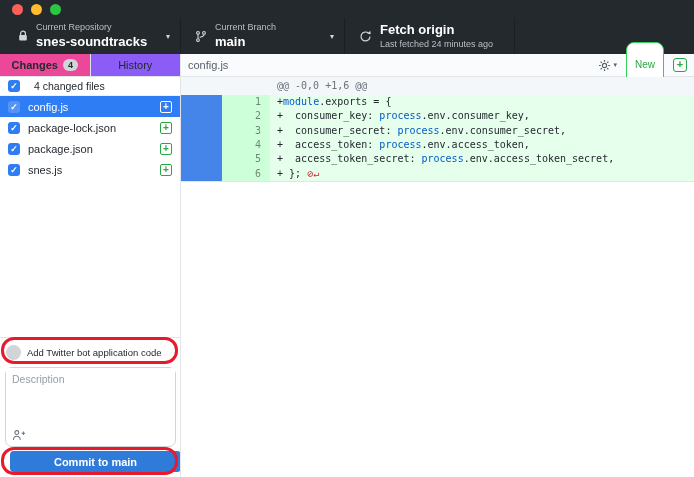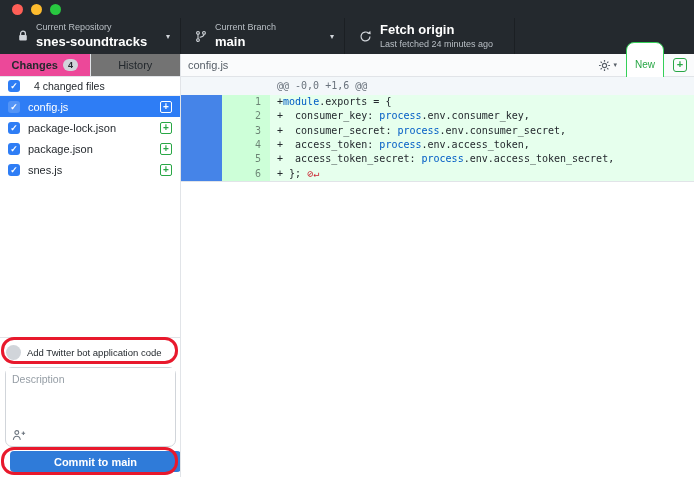--- a/index.html
+++ b/index.html
@@ -23,21 +23,21 @@
 
   
   .app-body { display:flex; height:423px; }
   .sidebar { position:relative; width:181px; flex-shrink:0; background:#fff;
              border-right:1px solid #e1e4e8; overflow:hidden; }
   .main { flex:1; display:flex; flex-direction:column; background:#fff; min-width:0; }
 
   
   .tabs { height:23px; display:flex; border-bottom:1px solid #e1e4e8; }
   .tab { flex:1; display:flex; align-items:center; justify-content:center; gap:5px;
-         font-size:11px; color:#24292e; background:#737373; border-left:1px solid #e1e4e8; cursor:default; }
+         font-size:11px; color:#24292e; background:#8b5cf6; border-left:1px solid #e1e4e8; cursor:default; }
   .tab:first-child { border-left:none; }
   .tab.active { background:#ec4899;font-weight:bold; }
   .badge { background:#d1d5da; border-radius:8px; font-size:9px; padding:0 5px;
            line-height:12px; color:#24292e; }
 
   
   .files-header { height:19px; display:flex; align-items:center; gap:14px; padding-left:8px;
                   font-size:10.5px; color:#24292e; border-bottom:1px solid #f0f1f3; }
   .file-row { height:21px; display:flex; align-items:center; gap:8px; padding:0 8px;
               font-size:11px; color:#24292e; cursor:default; }

